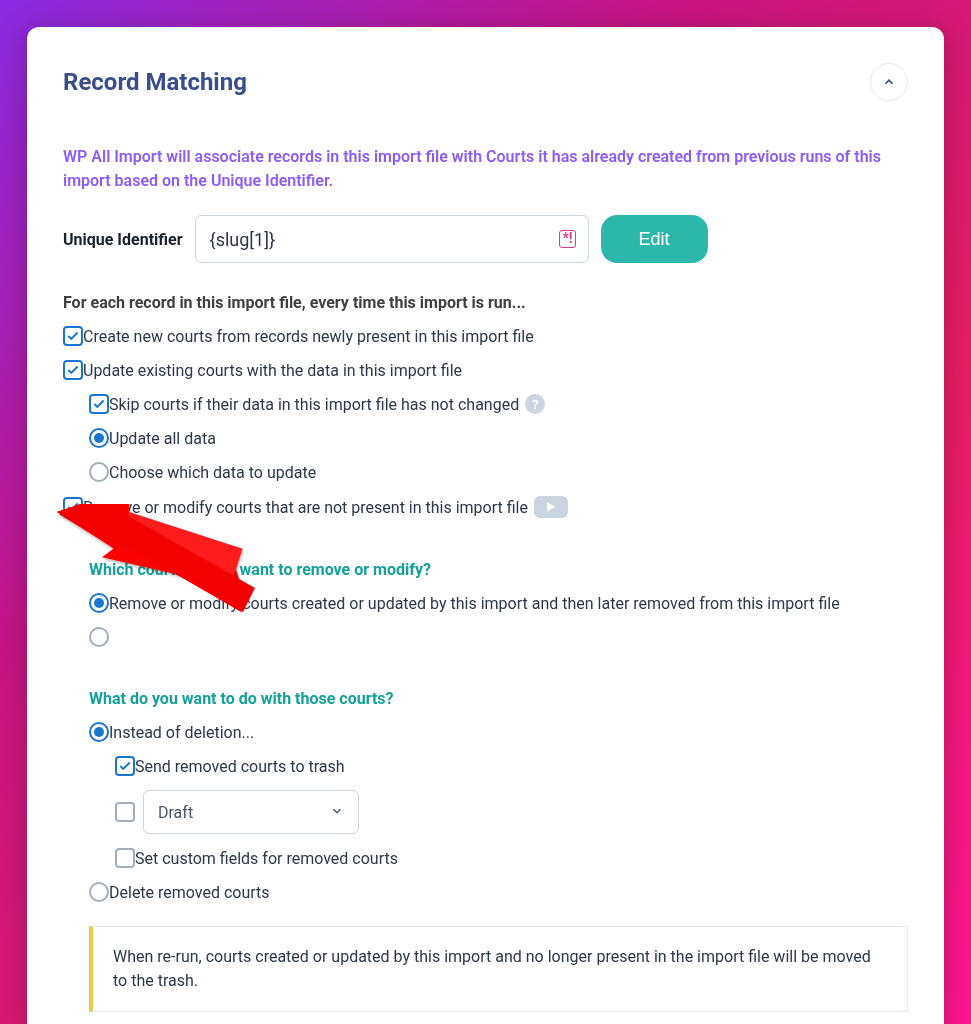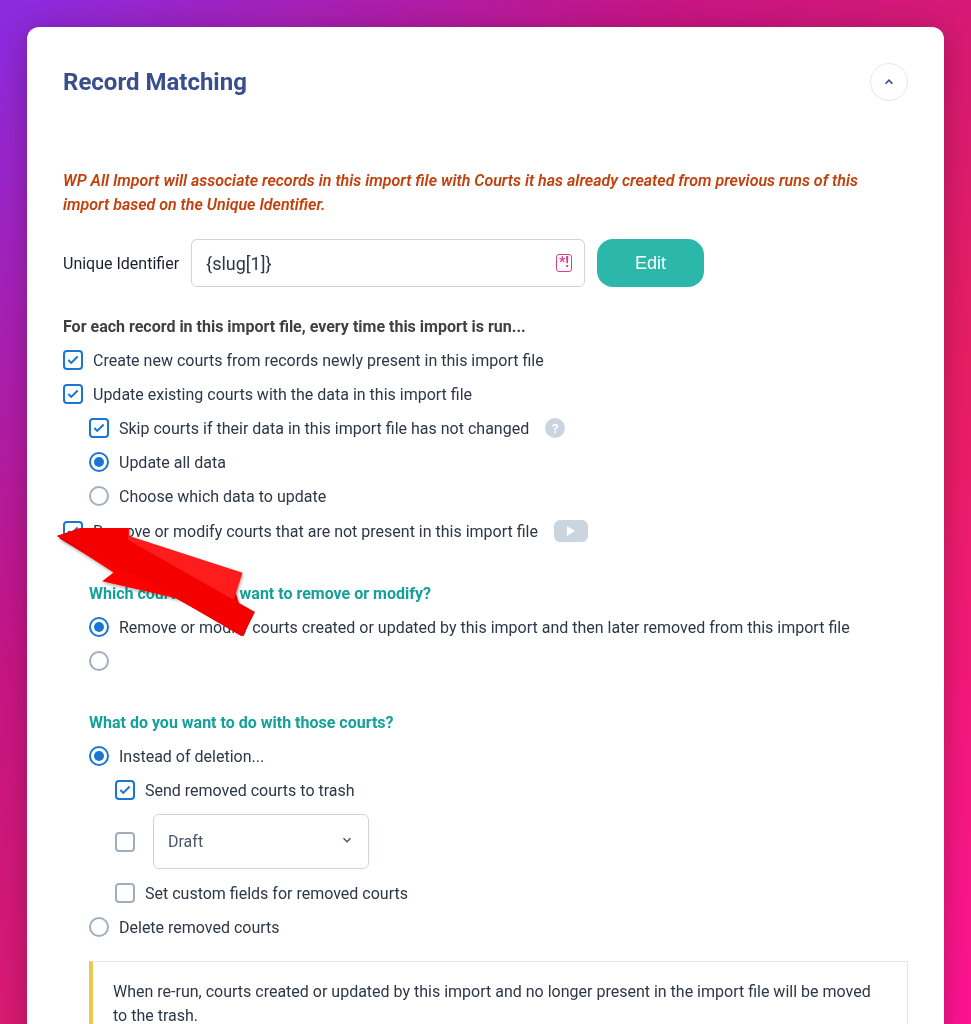--- a/index.html
+++ b/index.html
@@ -35,34 +35,33 @@
     border-radius: 50%;
     border: 1px solid #e2e8f0;
     background: #fff;
     display: flex;
     align-items: center;
     justify-content: center;
     cursor: pointer;
     color: #3a4e8c;
   }
   .description {
-    margin-top: 68px;
-    color: #c2410c;
+    margin-top: 44px;
+    color: #8b5cf6;
     font-weight: 600;
     line-height: 1.5;
-    font-style: italic;
   }
   .uid-row {
     display: flex;
     align-items: center;
     gap: 12px;
     margin-top: 22px;
   }
   .uid-label {
-    font-weight: 400;
+    font-weight: 700;
     color: #1a202c;
   }
   .uid-input-wrap {
     border: 1px solid #cbd5e0;
     border-radius: 6px;
     height: 48px;
     width: 394px;
     display: flex;
     align-items: center;
     padding: 4px 12px;
@@ -103,21 +102,20 @@
     font-weight: 700;
   }
   .subhead2 {
     margin-top: 30px;
     color: #14a19a;
     font-weight: 700;
   }
   .opt-line {
     display: flex;
     align-items: center;
-    gap: 10px;
     margin-top: 14px;
     color: #2d3748;
   }
   .indent1 { margin-left: 26px; }
   .indent2 { margin-left: 52px; }
   .chk, .rad {
     width: 20px;
     height: 20px;
     flex: 0 0 20px;
     border-radius: 4px;
@@ -166,21 +164,21 @@
   .video-btn .tri {
     width: 0;
     height: 0;
     border-left: 8px solid #fff;
     border-top: 5px solid transparent;
     border-bottom: 5px solid transparent;
   }
   .select {
     border: 1px solid #cbd5e0;
     border-radius: 6px;
-    height: 55px;
+    height: 44px;
     width: 216px;
     display: inline-flex;
     align-items: center;
     justify-content: space-between;
     padding: 0 14px;
     margin-left: 8px;
     color: #4a5568;
     font-size: 16px;
   }
   .select .chev {

